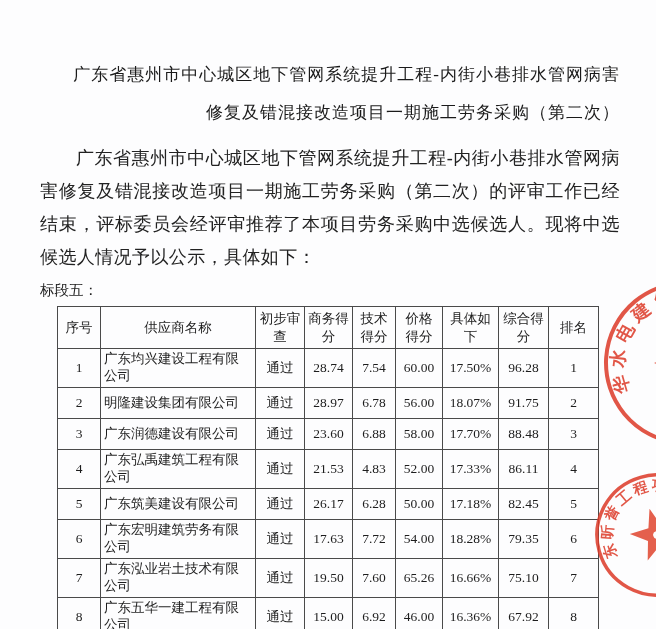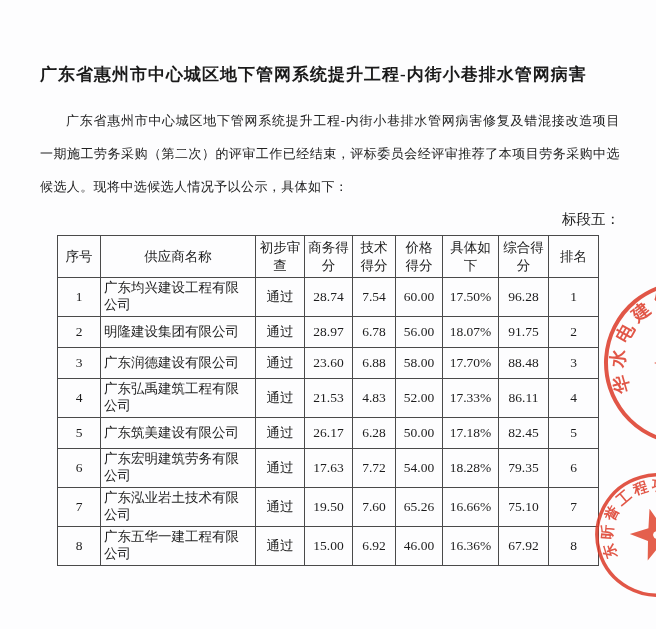--- a/index.html
+++ b/index.html
@@ -9,42 +9,41 @@
     background:#fdfdfe;
     overflow:hidden;
     font-family:"Liberation Serif", serif;
     color:#1f1f1f;
     box-sizing:border-box;
     padding:56px 36px 0 40px;
   }
   .title{
     margin:0 0 10px 0;
     font-size:17px;
-    font-weight:700;
-    text-align:left;
+    font-weight:400;
+    text-align:right;
     line-height:38px;
     letter-spacing:1px;
     color:#1a1a1a;
   }
   .title .tline{display:block;}
   .intro{
     margin:4px 0 0 0;
-    font-size:13px;
+    font-size:18px;
     line-height:33px;
     text-indent:2em;
     letter-spacing:0.4px;
     text-align:justify;
     color:#222;
   }
   .section-label{
     margin-top:4px;
     font-size:14.5px;
     line-height:24px;
     color:#222;
-    text-align:right;
   }
   table.bid{
     border-collapse:collapse;
     table-layout:fixed;
     width:541px;
     margin-left:17px;
     margin-top:4px;
     font-size:13.5px;
     color:#1d1d1d;
   }
@@ -66,20 +65,21 @@
   .stamp2{left:587px;top:465px;width:140px;height:140px;}
   .seal-text{font-family:"Liberation Sans", sans-serif;font-weight:700;}
 </style>
 </head>
 <body>
 
 <div class="page">
 
   <h1 class="title">
     <span class="tline">广东省惠州市中心城区地下管网系统提升工程-内街小巷排水管网病害</span>
+    <span class="tline">修复及错混接改造项目一期施工劳务采购（第二次）</span>
   </h1>
 
   <p class="intro">广东省惠州市中心城区地下管网系统提升工程-内街小巷排水管网病害修复及错混接改造项目一期施工劳务采购（第二次）的评审工作已经结束，评标委员会经评审推荐了本项目劳务采购中选候选人。现将中选候选人情况予以公示，具体如下：</p>
 
   <div class="section-label">标段五：</div>
 
   <table class="bid">
     <colgroup>
       <col style="width:43px">
         <col style="width:155px">

